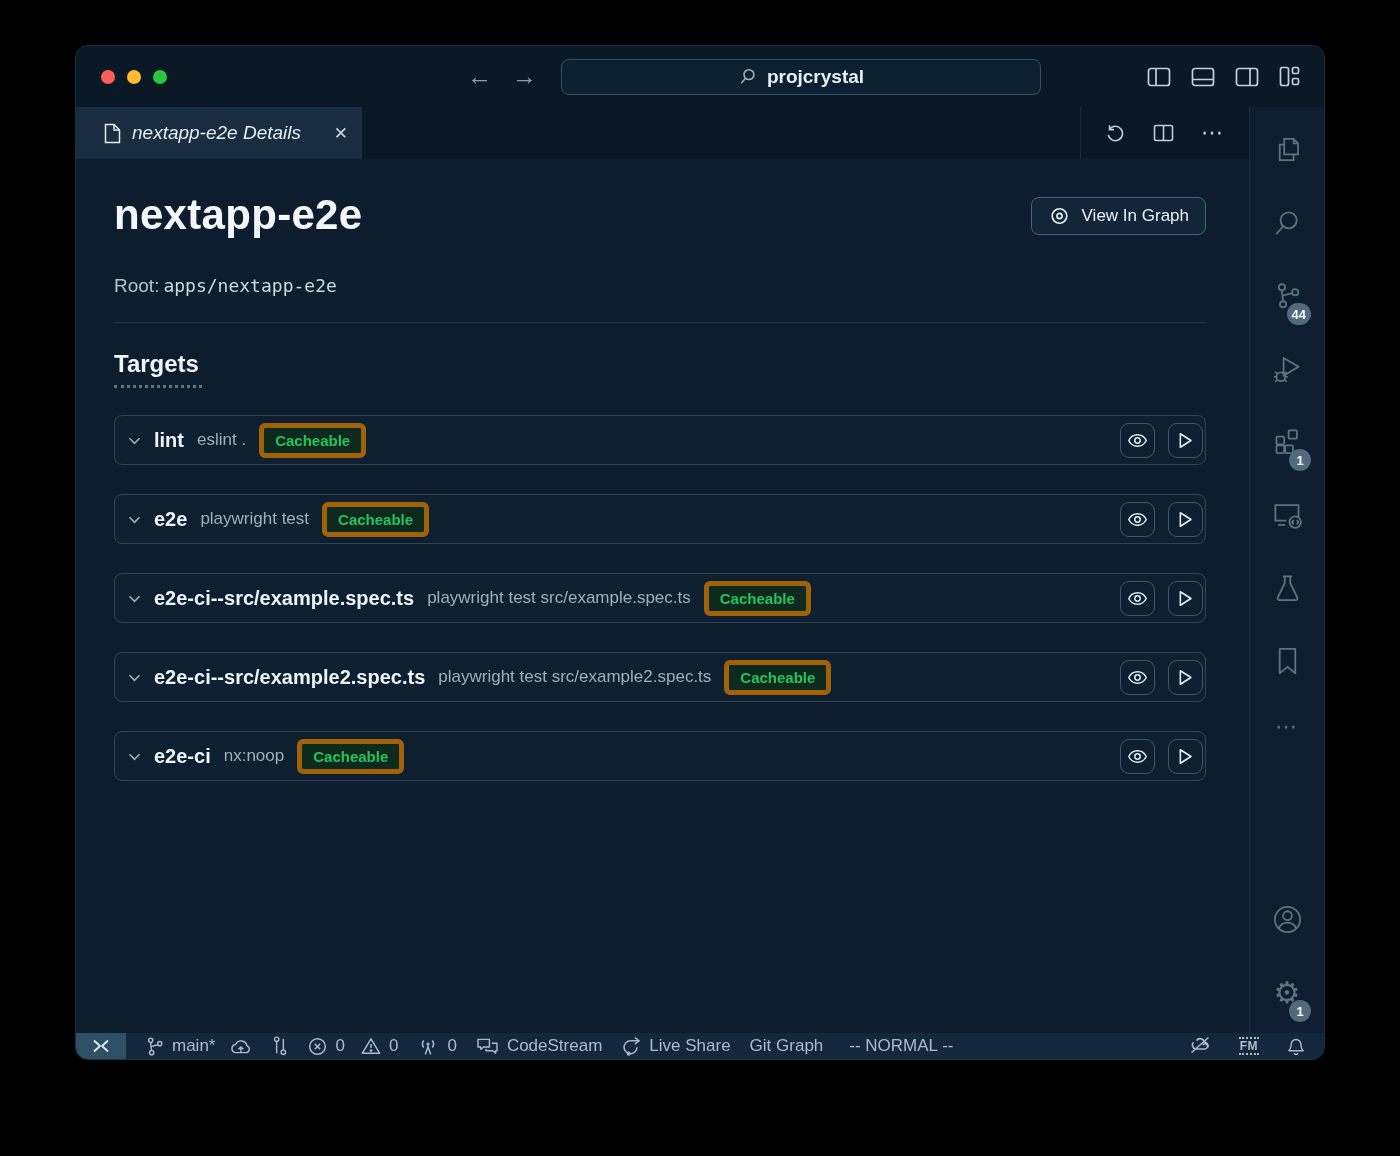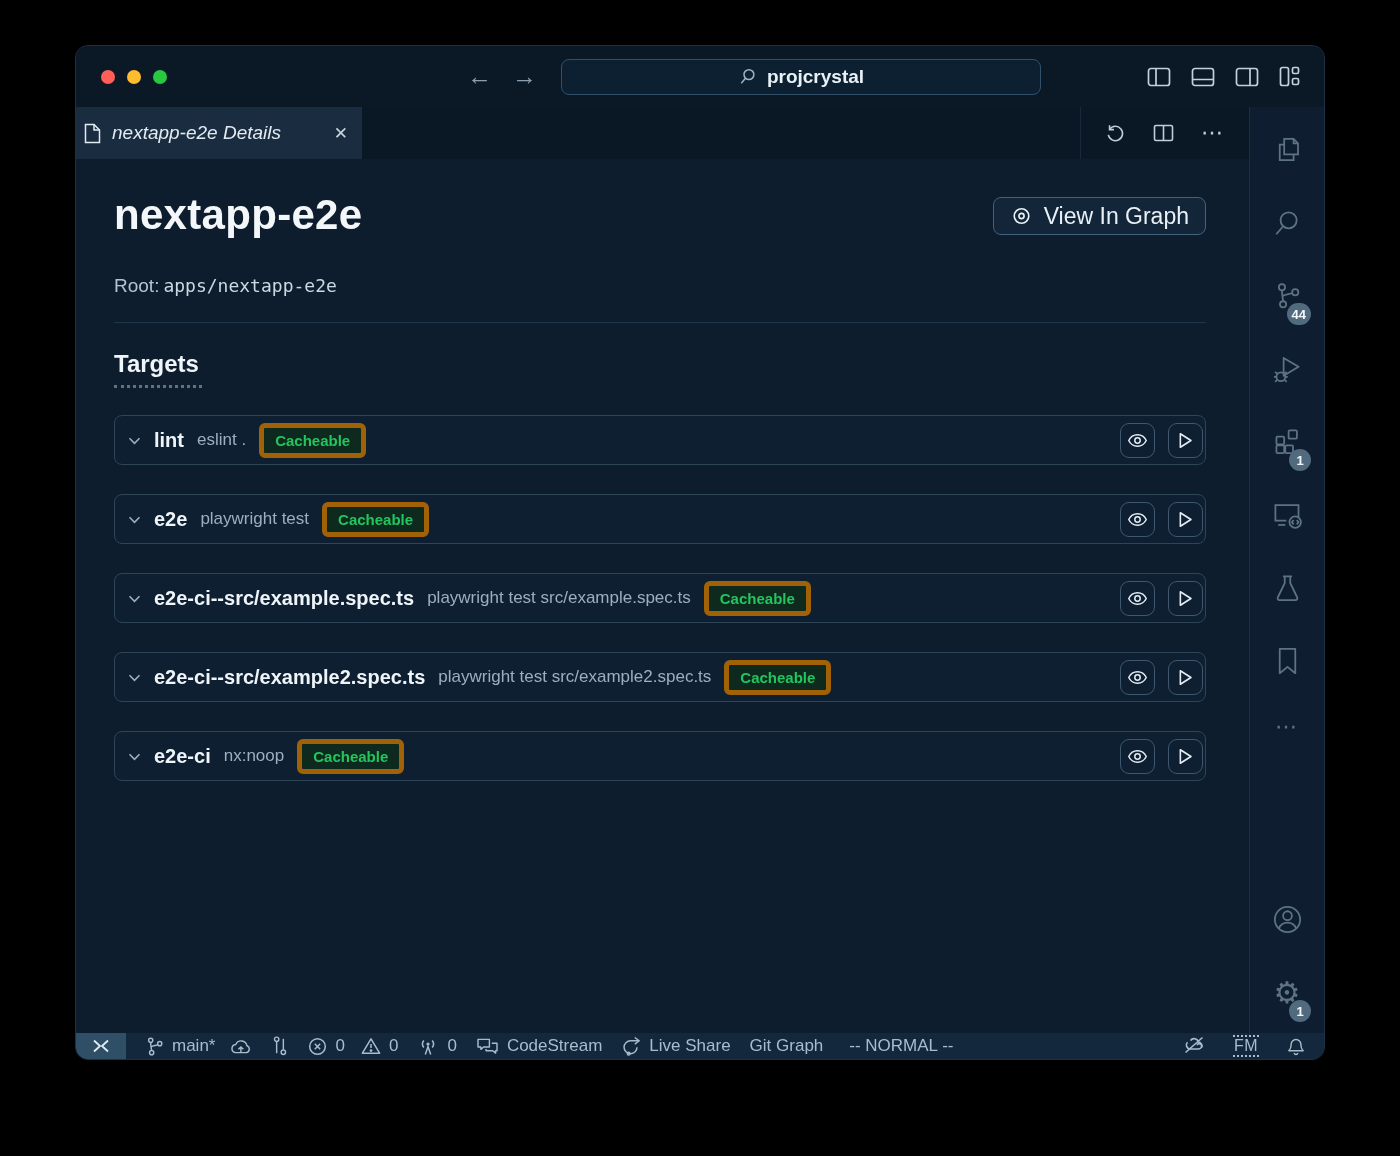--- a/index.html
+++ b/index.html
@@ -21,33 +21,33 @@
     justify-content:center; gap:10px; color:#e9f0f6; font-size:19px; font-weight:700; }
   .cc-search { color:#9fb2c2; display:flex; }
   .tl-icons { margin-left:auto; margin-right:24px; display:flex; gap:20px; color:#c3d1dd; align-items:center; }
 
   
   .body-row { flex:1; display:flex; min-height:0; }
   .main-col { flex:1; display:flex; flex-direction:column; min-width:0; }
 
   .tabstrip { height:52px; flex:0 0 auto; background:#0a1724; display:flex; align-items:stretch; }
   .tab { width:286px; background:#1a2c3f; display:flex; align-items:center; gap:11px;
-    padding:0 14px 0 8px; color:#e3ebf2; }
+    padding:0 14px 0 28px; color:#e3ebf2; }
   .tab-title { font-style:italic; font-size:19px; white-space:nowrap; }
   .tab-close { margin-left:auto; font-size:17px; color:#c7d4de; }
   .editor-actions { margin-left:auto; display:flex; align-items:center; gap:27px;
     padding:0 24px 0 24px; color:#c0cedb; border-left:1px solid #17293b; }
   .ellipsis-glyph { font-size:22px; letter-spacing:2px; line-height:1; }
 
   .editor { flex:1; background:#0d1d2d; padding:26px 43px 0 38px; overflow:hidden; }
   .editor-header { display:flex; justify-content:space-between; align-items:flex-start; }
   .page-title { font-size:42px; font-weight:600; color:#f3f7fa; letter-spacing:0.3px; margin-top:6px; }
   .vig-btn { margin-top:12px; display:flex; align-items:center; gap:11px; height:38px;
     padding:0 16px; background:#122539; border:1px solid #45627c; border-radius:8px;
-    color:#e9f0f6; font-size:23px; cursor:pointer; font-family:inherit; }
+    color:#e9f0f6; font-size:17px; cursor:pointer; font-family:inherit; }
 
   .root-line { margin-top:36px; display:flex; align-items:flex-start; gap:4px;
     font-size:19px; color:#b3c3d1; }
   .root-value { font-family:"DejaVu Sans Mono", monospace; font-size:18px; color:#ccd9e3; }
   .divider { margin-top:25px; border-top:1px solid #1f3549; }
 
   .targets-heading { margin-top:27px; font-size:24px; font-weight:700; color:#f0f5f9; }
   .dotted-underline { width:88px; border-bottom:3px dotted #5d7384; margin-top:7px; margin-bottom:27px; }
 
   .trow { height:50px; background:#0e1f31; border:1px solid #2e4558; border-radius:8px;
@@ -74,21 +74,21 @@
   .gear-glyph { font-size:30px; line-height:1; font-family:"DejaVu Sans", sans-serif; }
 
   
   .statusbar { height:26px; flex:0 0 auto; background:#13283d; display:flex; align-items:center;
     color:#a9bccb; font-size:17px; }
   .sb-remote { width:50px; height:100%; background:#2e4f66; color:#e2ecf3; display:flex;
     align-items:center; justify-content:center; cursor:pointer; }
   .sb-item { display:flex; align-items:center; gap:8px; margin-left:19px; cursor:pointer; white-space:nowrap; }
   .sb-right { margin-left:auto; display:flex; align-items:center; gap:27px; margin-right:18px; }
   .fm-chip { border-top:2px dotted #a9bccb; border-bottom:2px dotted #a9bccb;
-    font-weight:400; font-size:16px; padding:0 1px; letter-spacing:0.5px; }
+    font-weight:700; font-size:12px; padding:0 1px; letter-spacing:0.5px; }
 
   svg { display:block; }
 </style>
 </head>
 <body>
 
 <div class="window">
 
   <div class="titlebar">
     <div class="traffic">

